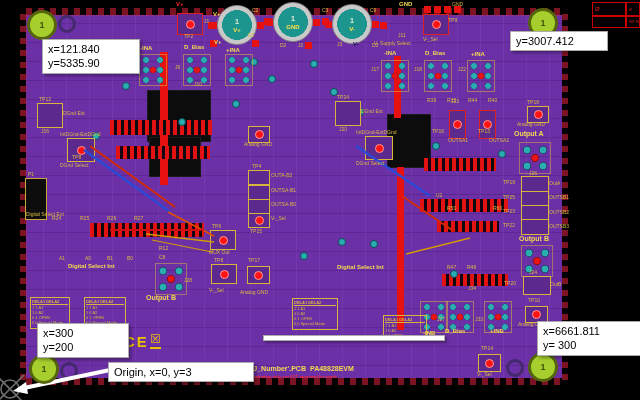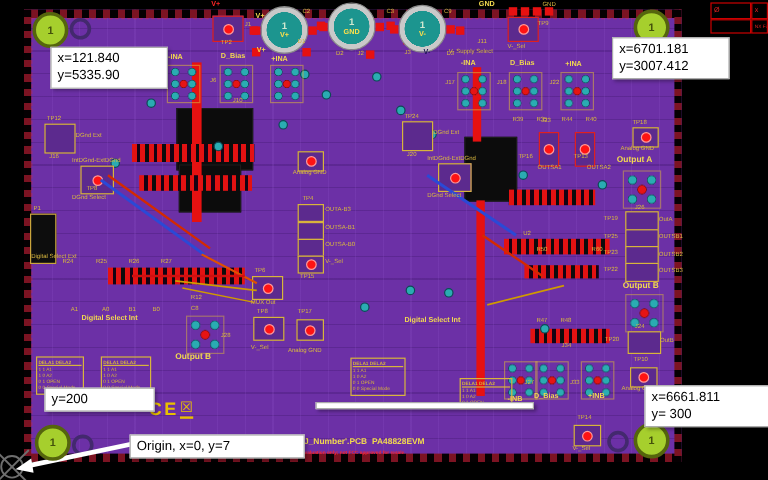--- a/index.html
+++ b/index.html
@@ -345,28 +345,28 @@
       <div class="c">Ø</div>
       <div class="c">x</div>
       <div class="c"></div>
       <div class="c small">NX Fab</div>
     </div>
     <div class="callout" style="left: 42px; top: 39px; width: 86px;">
       <div class="">x=121.840</div>
       <div class="">y=5335.90</div>
     </div>
     <div class="callout" style="left: 510px; top: 31px; width: 86px;">
-      <div class="">x=6701.181</div>
       <div class="">y=3007.412</div>
     </div>
     <div class="callout" style="left: 37px; top: 323px; width: 80px;">
+      <div class="">x=300</div>
       <div class="">y=200</div>
     </div>
     <div class="callout" style="left: 537px; top: 321px; width: 99px;">
       <div class="">x=6661.811</div>
       <div class="">y= 300</div>
     </div>
     <div class="callout" style="left: 263px; top: 335px; width: 170px;">
     </div>
     <div class="callout" style="left: 108px; top: 362px; width: 134px;">
-      <div class="">Origin, x=0, y=7</div>
+      <div class="">Origin, x=0, y=3</div>
     </div>
   </div>
 
 </body></html>

